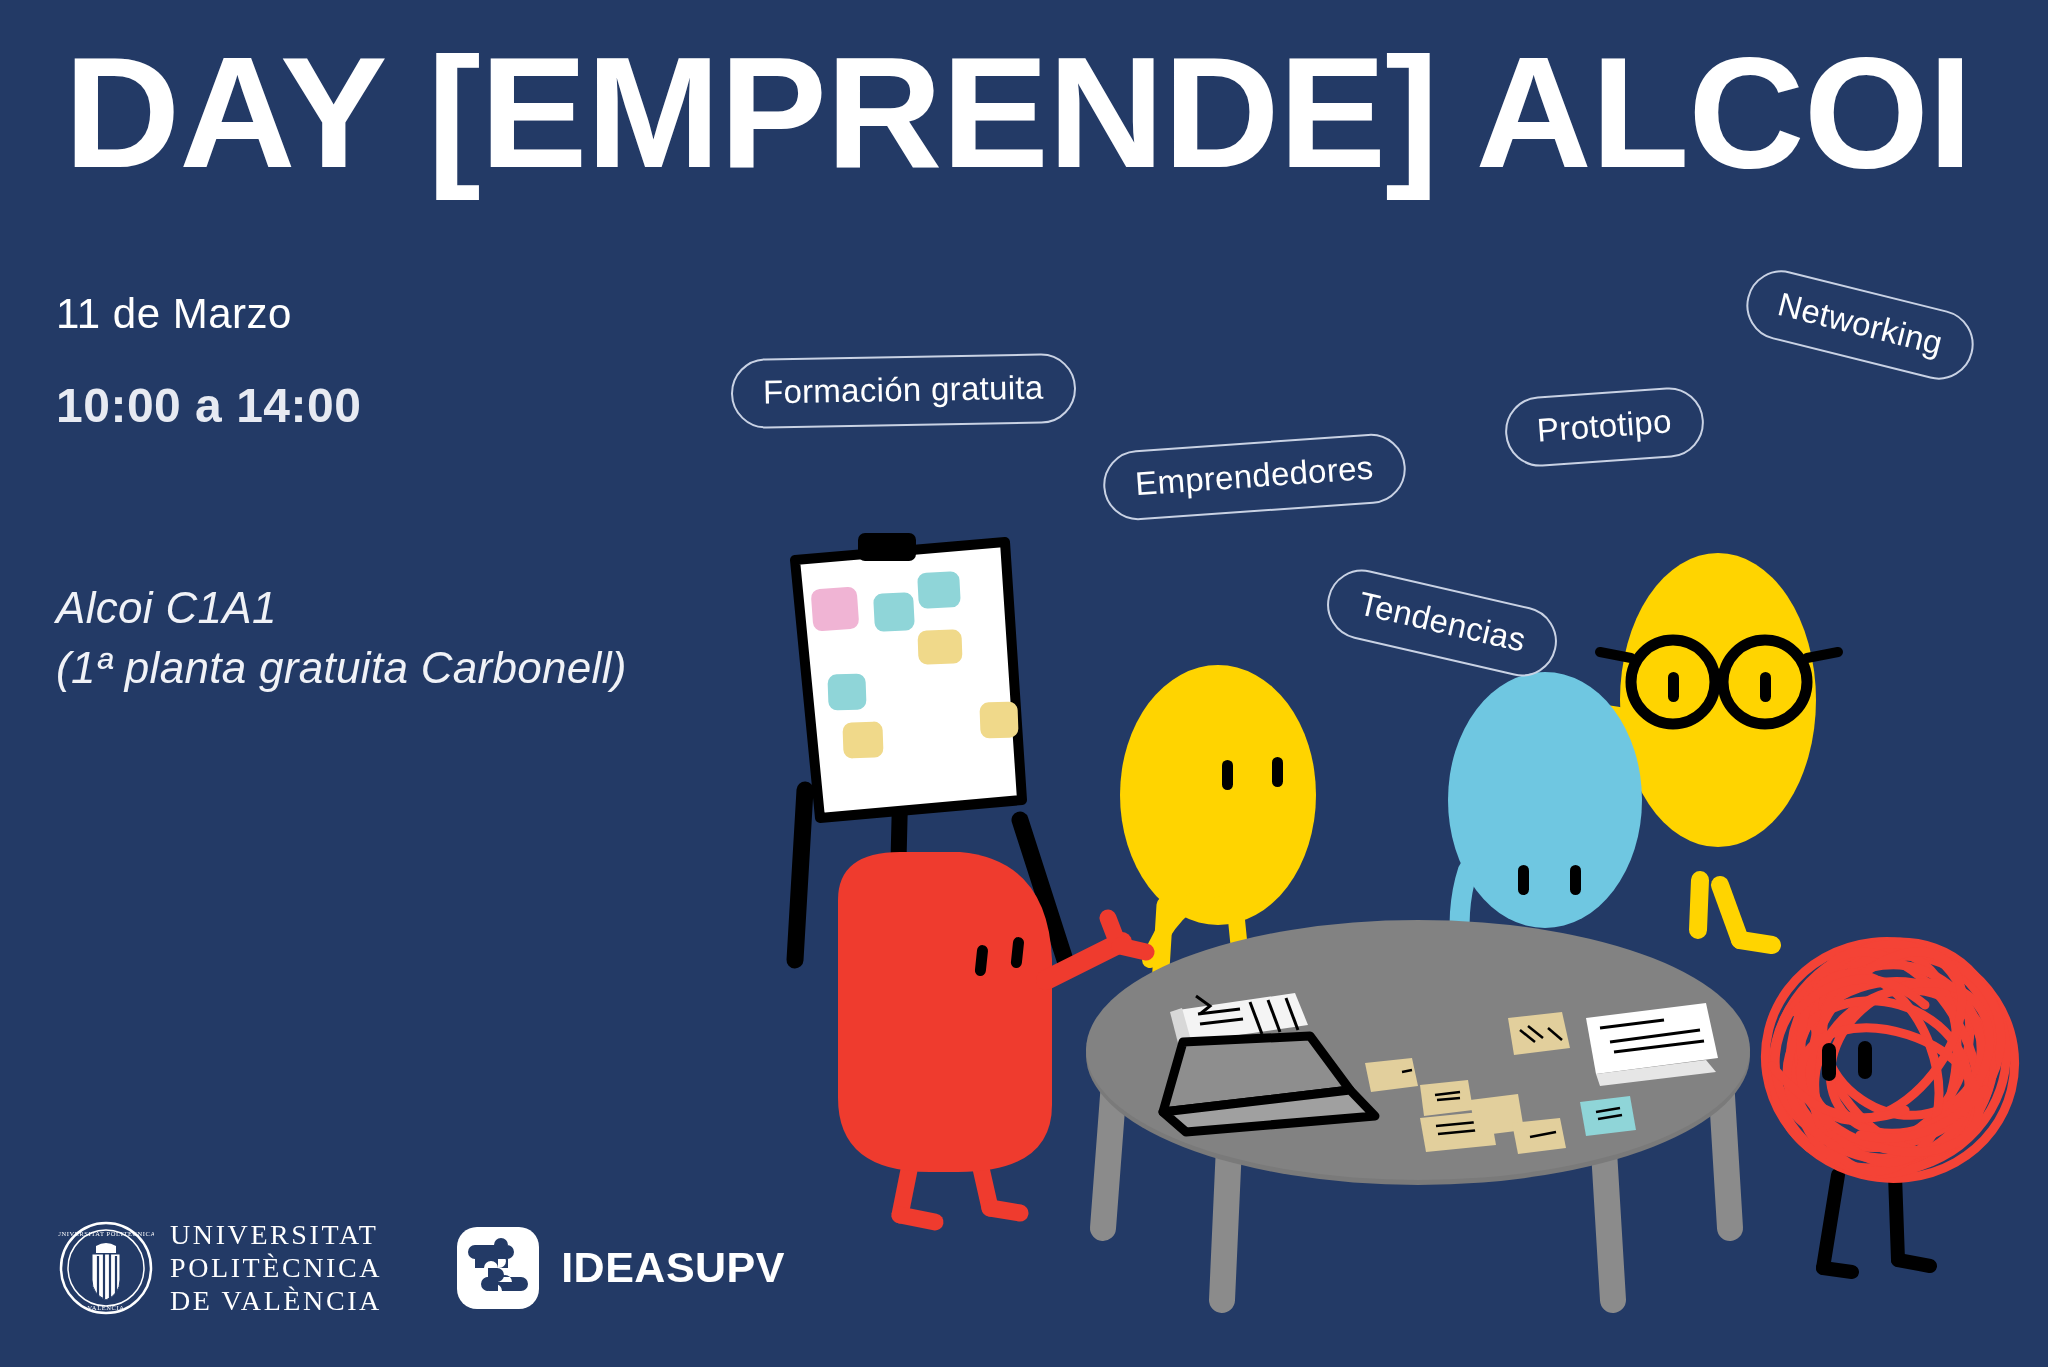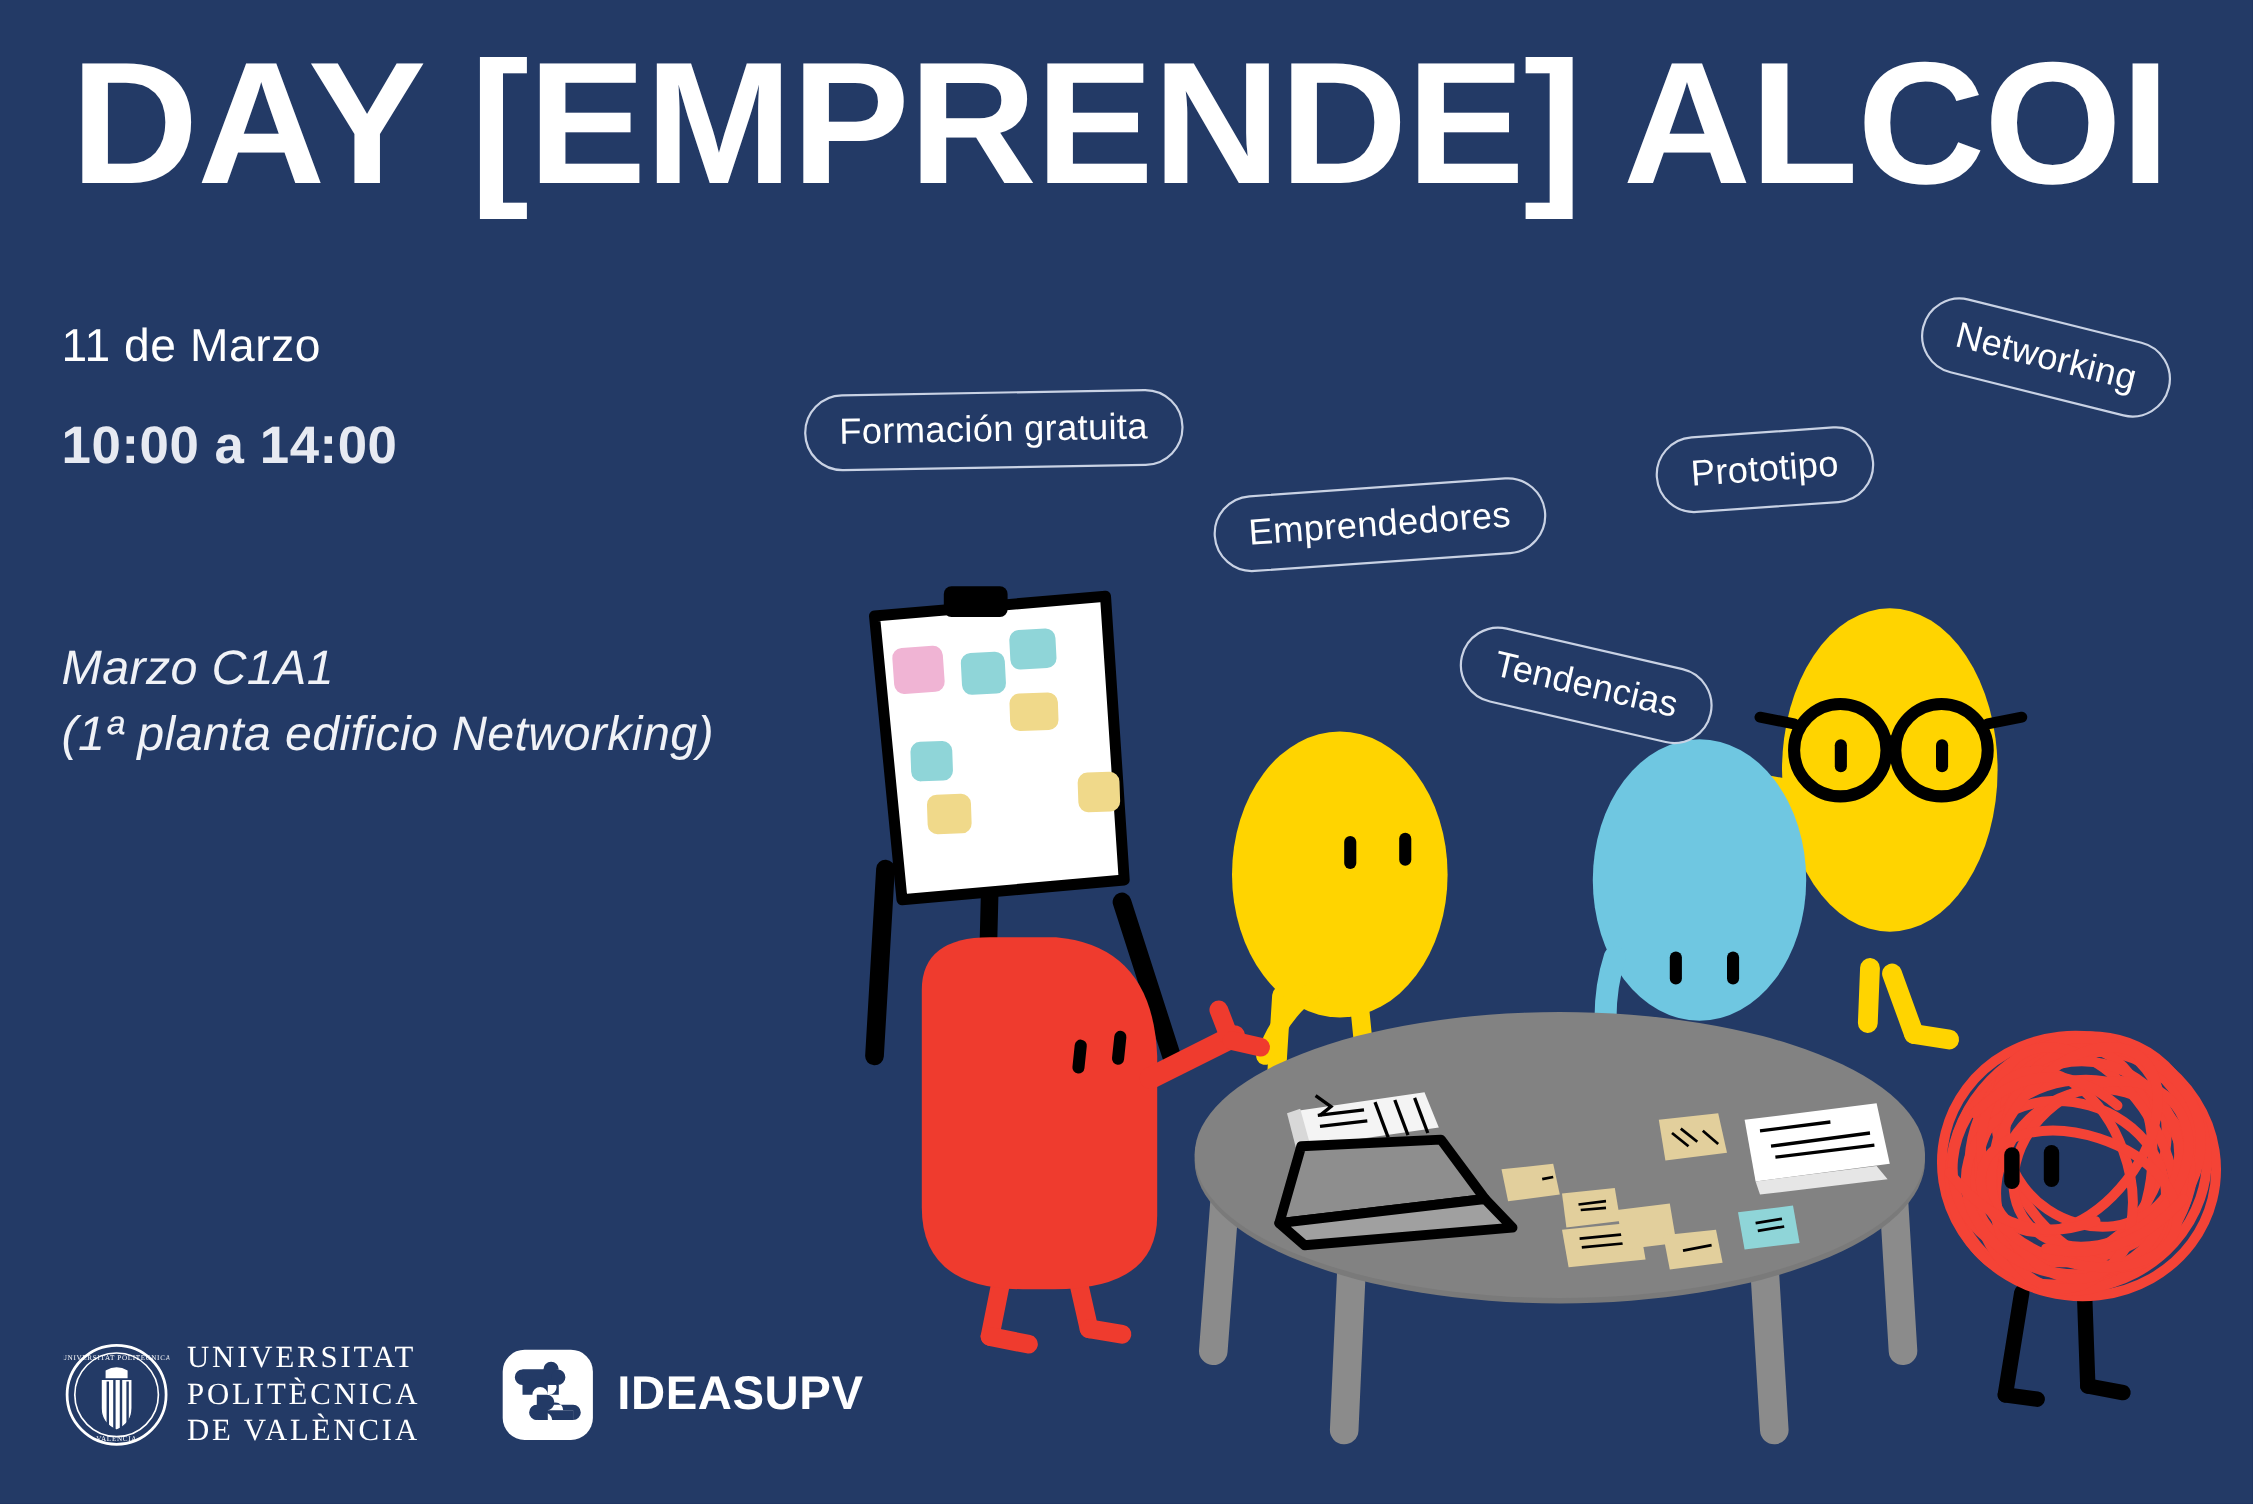--- a/index.html
+++ b/index.html
@@ -243,22 +243,22 @@
       <rect x="1858" y="1041" width="14" height="38" rx="7" fill="#000"></rect>
     </g>
   </svg>
 
   <h1 id="title">DAY [EMPRENDE]  ALCOI</h1>
 
   <div id="date-line">11 de Marzo</div>
   <div id="time-line">10:00 a 14:00</div>
 
   <div id="venue">
-    <div>Marzo C1A1</div>
-    <div>(1ª planta edificio Networking)</div>
+    <div>Alcoi C1A1</div>
+    <div>(1ª planta gratuita Carbonell)</div>
   </div>
 
   <div class="pill" style="left:731px; top:356px; transform:rotate(-1deg);">Formación gratuita</div>
 
   <div class="pill" style="left:1103px; top:442px; transform:rotate(-4deg);">Emprendedores</div>
 
   <div class="pill" style="left:1325px; top:588px; transform:rotate(13deg);">Tendencias</div>
 
   <div class="pill" style="left:1505px; top:392px; transform:rotate(-4deg);">Prototipo</div>
 

